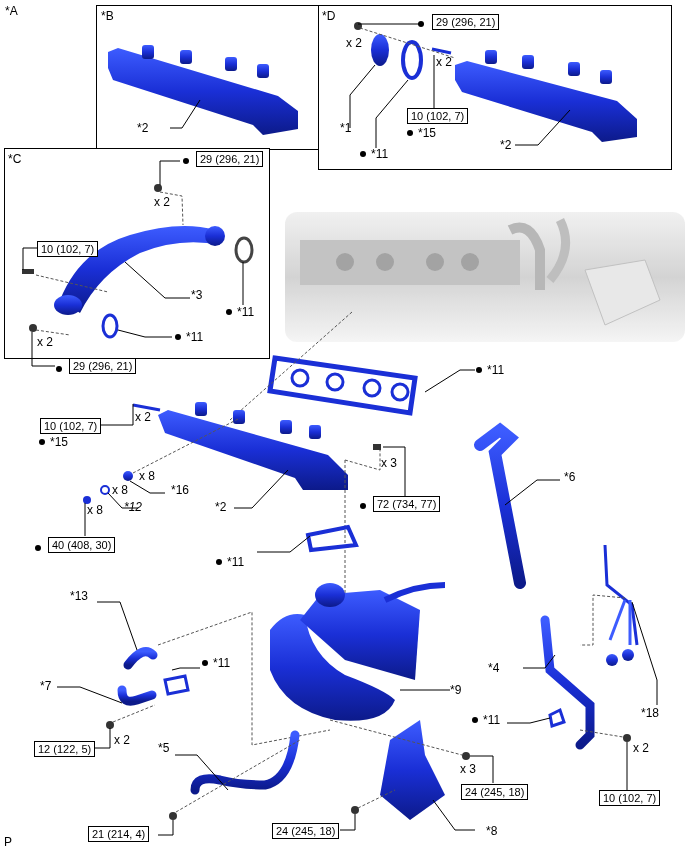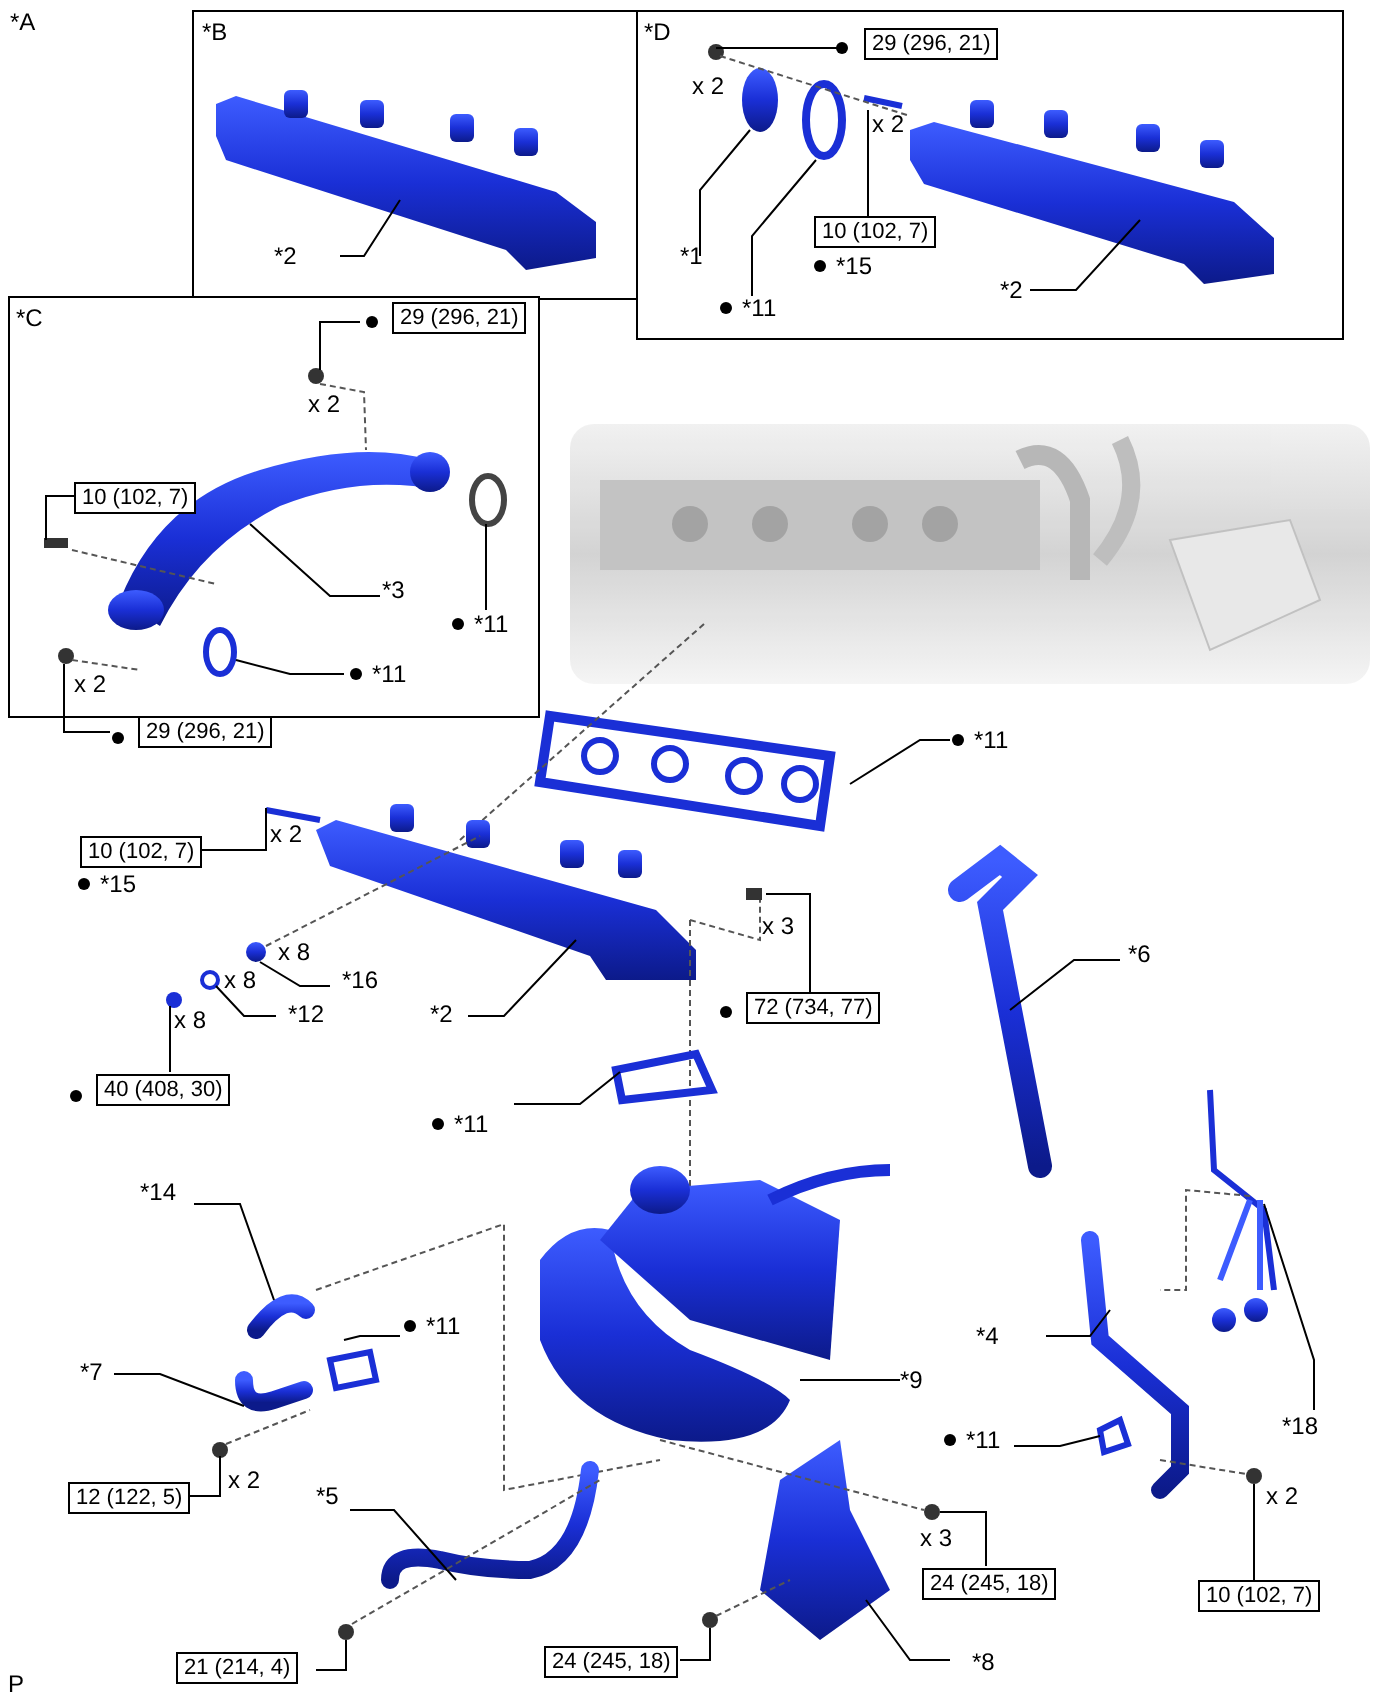--- a/index.html
+++ b/index.html
@@ -207,32 +207,32 @@
 <div class="lbl" style="left:56px;top:363px;"><span class="dot"></span></div>
 <div class="box" style="left:69px;top:358px;">29 (296, 21)</div>
 
 <div class="lbl" style="left:476px;top:364px;"><span class="dot"></span><span>*11</span></div>
 <div class="lbl" style="left:135px;top:411px;">x 2</div>
 <div class="box" style="left:40px;top:418px;">10 (102, 7)</div>
 <div class="lbl" style="left:39px;top:436px;"><span class="dot"></span><span>*15</span></div>
 <div class="lbl" style="left:139px;top:470px;">x 8</div>
 <div class="lbl" style="left:171px;top:484px;">*16</div>
 <div class="lbl" style="left:112px;top:484px;">x 8</div>
-<div class="lbl" style="left:144px;top:501px;">*12</div>
+<div class="lbl" style="left:124px;top:501px;font-style:italic;">*12</div>
 <div class="lbl" style="left:87px;top:504px;">x 8</div>
 <div class="lbl" style="left:35px;top:542px;"><span class="dot"></span></div>
 <div class="box" style="left:48px;top:537px;">40 (408, 30)</div>
 <div class="lbl" style="left:215px;top:501px;">*2</div>
 <div class="lbl" style="left:381px;top:457px;">x 3</div>
 <div class="lbl" style="left:360px;top:500px;"><span class="dot"></span></div>
 <div class="box" style="left:373px;top:496px;">72 (734, 77)</div>
 <div class="lbl" style="left:216px;top:556px;"><span class="dot"></span><span>*11</span></div>
 <div class="lbl" style="left:564px;top:471px;">*6</div>
 
-<div class="lbl" style="left:70px;top:590px;">*14</div>
+<div class="lbl" style="left:70px;top:590px;">*13</div>
 <div class="lbl" style="left:40px;top:680px;">*7</div>
 <div class="lbl" style="left:202px;top:657px;"><span class="dot"></span><span>*11</span></div>
 <div class="box" style="left:34px;top:741px;">12 (122, 5)</div>
 <div class="lbl" style="left:114px;top:734px;">x 2</div>
 <div class="lbl" style="left:450px;top:684px;">*9</div>
 <div class="lbl" style="left:158px;top:742px;">*5</div>
 <div class="box" style="left:88px;top:826px;">21 (214, 4)</div>
 <div class="box" style="left:272px;top:823px;">24 (245, 18)</div>
 <div class="lbl" style="left:486px;top:825px;">*8</div>
 <div class="lbl" style="left:460px;top:763px;">x 3</div>

